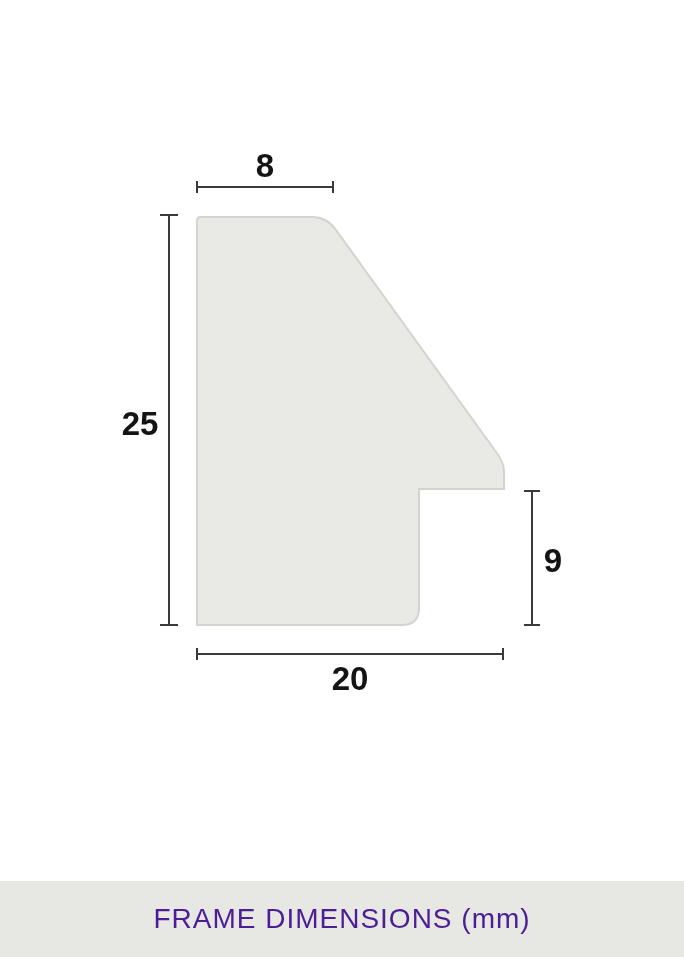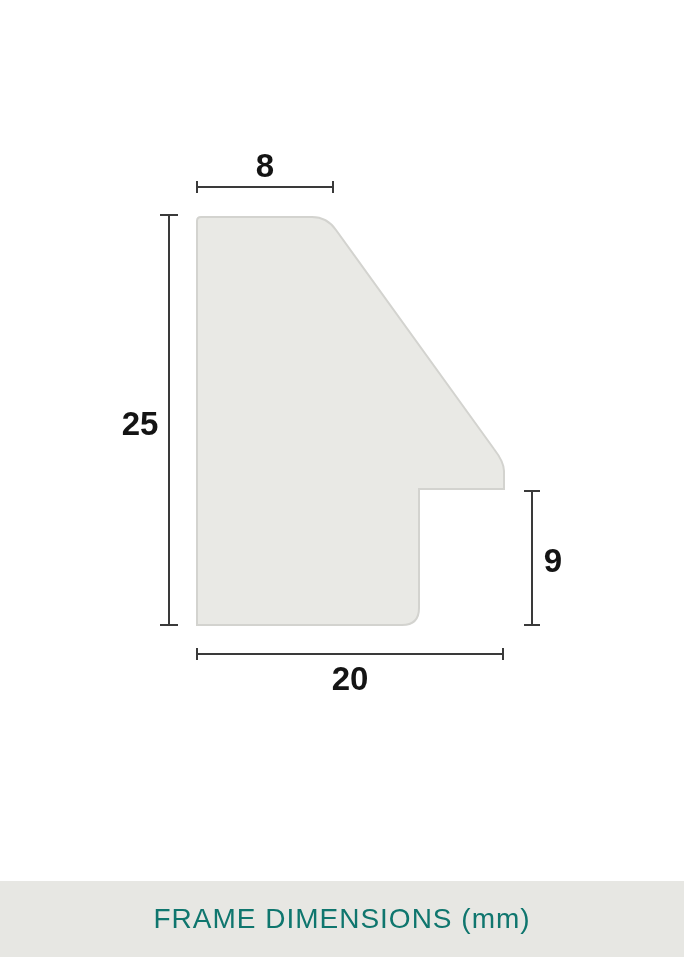--- a/index.html
+++ b/index.html
@@ -49,21 +49,21 @@
     left: 0;
     bottom: 0;
     width: 684px;
     height: 76px;
     background: #e7e7e3;
     display: flex;
     align-items: center;
     justify-content: center;
   }
   .caption-text {
-    color: #0f766e;
+    color: #4c1d95;
     font-size: 28px;
     font-weight: 500;
     letter-spacing: 1px;
     white-space: nowrap;
   }
 </style>
 </head>
 <body>
 
 <div class="page">

